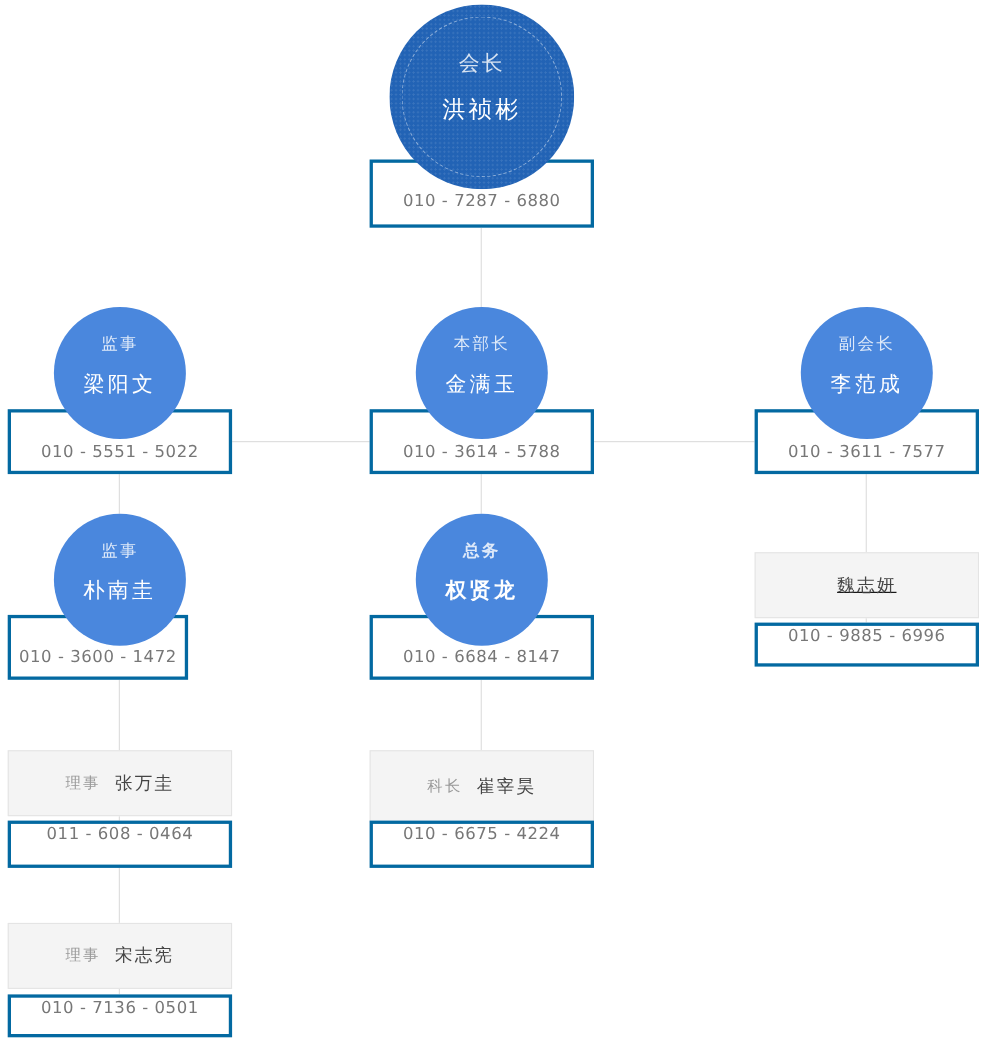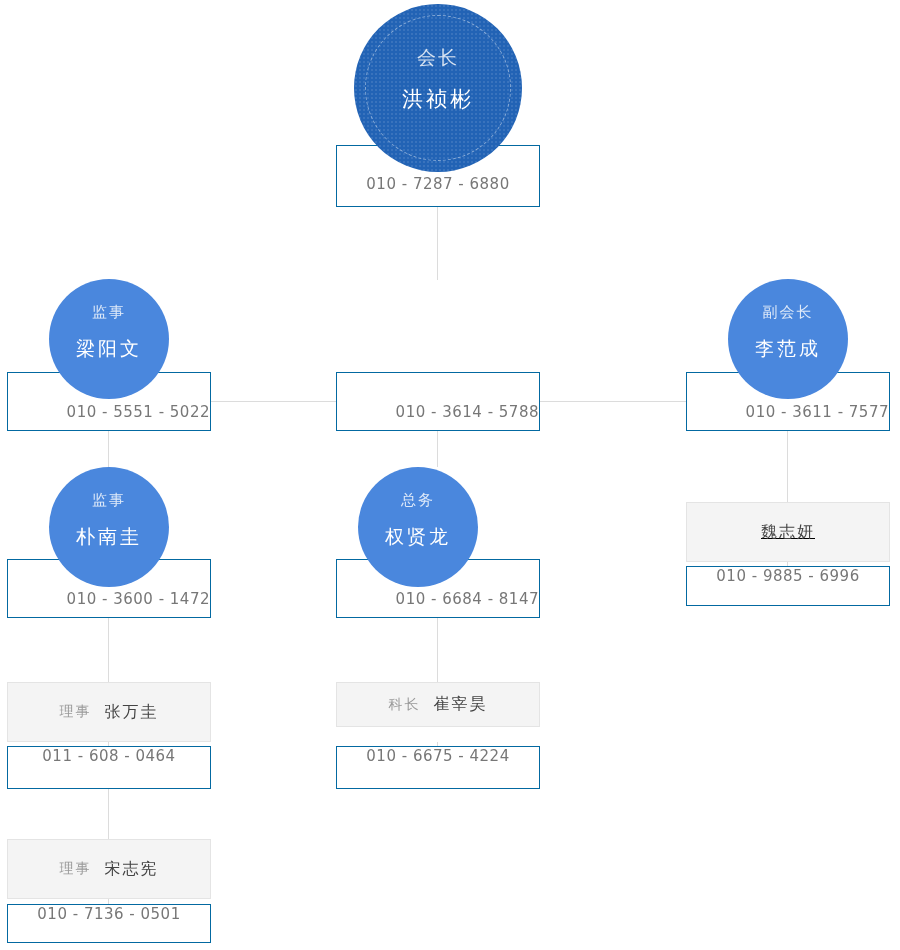--- a/index.html
+++ b/index.html
@@ -17,49 +17,49 @@
           background-size:4px 4px;padding-bottom:18px;box-sizing:border-box;}
   .circle.big::before{content:"";position:absolute;inset:11px;border:1px dashed rgba(255,255,255,.45);
           border-radius:50%;pointer-events:none;}
   .circle.small{width:120px;height:120px;background:#4a87dd;padding-bottom:14px;box-sizing:border-box;}
   .c-role{color:rgba(255,255,255,.82);font-size:15px;letter-spacing:2px;}
   .circle.big .c-role{font-size:19px;}
   .c-name{color:#ffffff;font-size:19px;letter-spacing:3px;margin-top:14px;}
   .circle.big .c-name{font-size:21px;}
 
   
-  .pbox{position:absolute;background:#fff;border:1px solid #0369a1;box-sizing:border-box;
+  .pbox{position:absolute;background:#fff;border:3px solid #0369a1;box-sizing:border-box;
         display:flex;justify-content:center;align-items:flex-end;z-index:1;
         color:#777;font-size:15px;letter-spacing:.5px;}
-  .pbox.attached{padding-bottom:9px;justify-content:flex-end;}
+  .pbox.attached{padding-bottom:9px;}
   .pbox.top{padding-bottom:13px;}
   .pbox.solo{align-items:flex-start;padding-bottom:0;}
 
   
   .gbox{position:absolute;background:#f4f4f4;border:1px solid #e4e4e4;box-sizing:border-box;
         display:flex;justify-content:center;align-items:center;z-index:1;}
   .g-role{color:#999;font-size:14px;letter-spacing:2px;margin-right:13px;}
   .g-name{color:#444;font-size:16px;letter-spacing:2px;}
 
   
   .c0{left:354px;top:4px;}
   .p0{left:336px;top:145px;width:204px;height:62px;}
   
   .c1{left:49px;top:279px;}  .p1{left:7px;top:372px;width:204px;height:59px;}
   .c2{left:378px;top:279px;} .p2{left:336px;top:372px;width:204px;height:59px;}
   .c3{left:728px;top:279px;} .p3{left:686px;top:372px;width:204px;height:59px;}
   
-  .c4{left:49px;top:467px;}  .p4{left:7px;top:559px;width:204px;height:59px;}
-  .c5{left:358px;top:467px;} .p5{left:336px;top:559px;width:204px;height:59px;}
+  .c4{left:49px;top:467px;}  .p4{left:7px;top:559px;width:164px;height:59px;}
+  .c5{left:378px;top:467px;font-weight:bold;} .p5{left:336px;top:559px;width:204px;height:59px;}
   .g6{left:686px;top:502px;width:204px;height:60px;text-decoration:underline;}
   .p6{left:686px;top:566px;width:204px;height:40px;}
   
   .g7{left:7px;top:682px;width:204px;height:60px;}
   .p7{left:7px;top:746px;width:204px;height:43px;}
-  .g8{left:336px;top:682px;width:204px;height:45px;}
+  .g8{left:336px;top:682px;width:204px;height:66px;}
   .p8{left:336px;top:746px;width:204px;height:43px;}
   
   .g9{left:7px;top:839px;width:204px;height:60px;}
   .p9{left:7px;top:904px;width:204px;height:39px;}
 
   
   .lv0{left:437px;top:207px;width:1px;height:73px;}
   .lh1{left:211px;top:401px;width:126px;height:1px;}
   .lh2{left:540px;top:401px;width:146px;height:1px;}
   .lv1{left:108px;top:431px;width:1px;height:36px;}
@@ -103,20 +103,24 @@
   <div class="pbox attached p1">
     <span>010 - 5551 - 5022</span>
   </div>
   <div class="circle small c1">
     <span class="c-role">监事</span>
     <span class="c-name">梁阳文</span>
   </div>
 
   <div class="pbox attached p2">
     <span>010 - 3614 - 5788</span>
+  </div>
+  <div class="circle small c2">
+    <span class="c-role">本部长</span>
+    <span class="c-name">金满玉</span>
   </div>
 
   <div class="pbox attached p3">
     <span>010 - 3611 - 7577</span>
   </div>
   <div class="circle small c3">
     <span class="c-role">副会长</span>
     <span class="c-name">李范成</span>
   </div>
 

